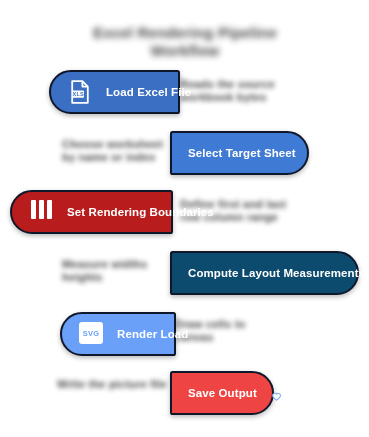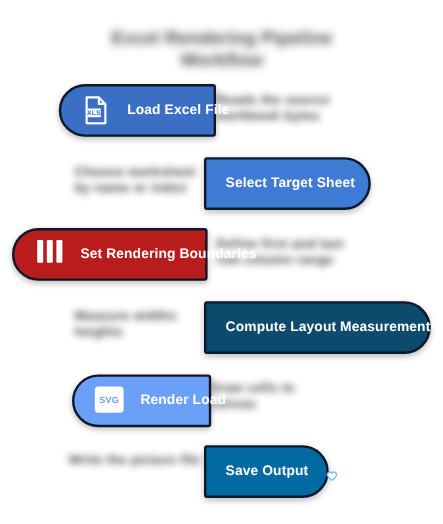--- a/index.html
+++ b/index.html
@@ -193,21 +193,21 @@
 
   <div class="pill cap-left" style="left:60px; top:312px; width:116px; background:#6aa0f8;">
     <span class="pill-icon">
       <span class="badge-icon" style="color:#6aa0f8;">SVG</span>
     </span>
     <span class="label">Render Load</span>
   </div>
 
   <div class="redacted caption" style="left:57px; top:378px; width:112px;">Write the picture file</div>
 
-  <div class="pill cap-right" style="left:170px; top:371px; width:104px; background:#0369a1;">
+  <div class="pill cap-right" style="left:170px; top:371px; width:104px; background:#ef4444;">
     <span class="label" style="padding-left:4px;">Save Output</span>
     <span class="pill-icon">
       <svg width="24" height="24" viewBox="0 0 24 24" aria-hidden="true">
         <path d="M9.4 3.2h7.6l3.8 3.8v13.8H9.4z" fill="none" stroke="#ffffff" stroke-width="1.8" stroke-linejoin="round"></path>
         <path d="M17 3.2v3.8h3.8" fill="none" stroke="#ffffff" stroke-width="1.8" stroke-linejoin="round"></path>
         <circle cx="13.2" cy="10.4" r="1.3" fill="#ffffff"></circle>
         <path d="M11 16.4l3-3.4 2.4 2.6 1.4-1.4 2 2.2z" fill="#ffffff"></path>
         <path d="M5.6 13.2c-1.4-1.5-3.9-.7-3.9 1.4 0 2 2.6 3.6 3.9 4.6 1.3-1 3.9-2.6 3.9-4.6 0-2.1-2.5-2.9-3.9-1.4z" fill="#ffffff" stroke="#8ab4f8" stroke-width="1.2" stroke-linejoin="round"></path>
       </svg>
     </span>

